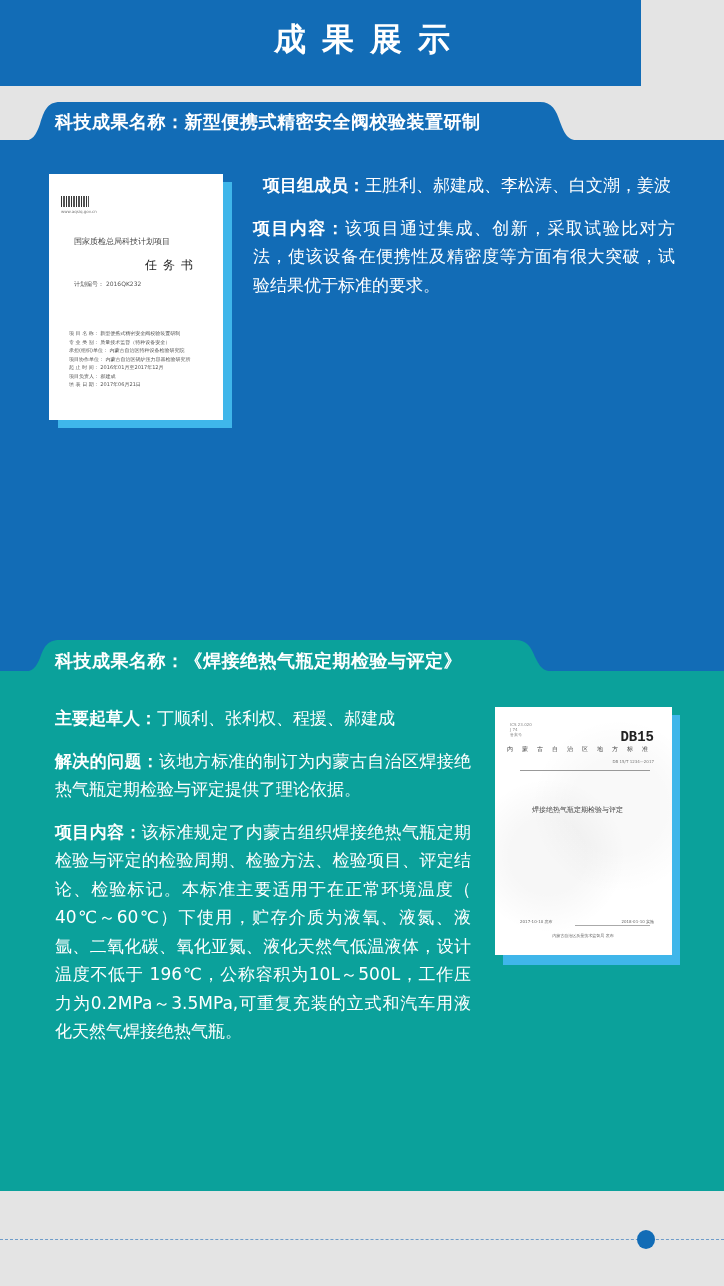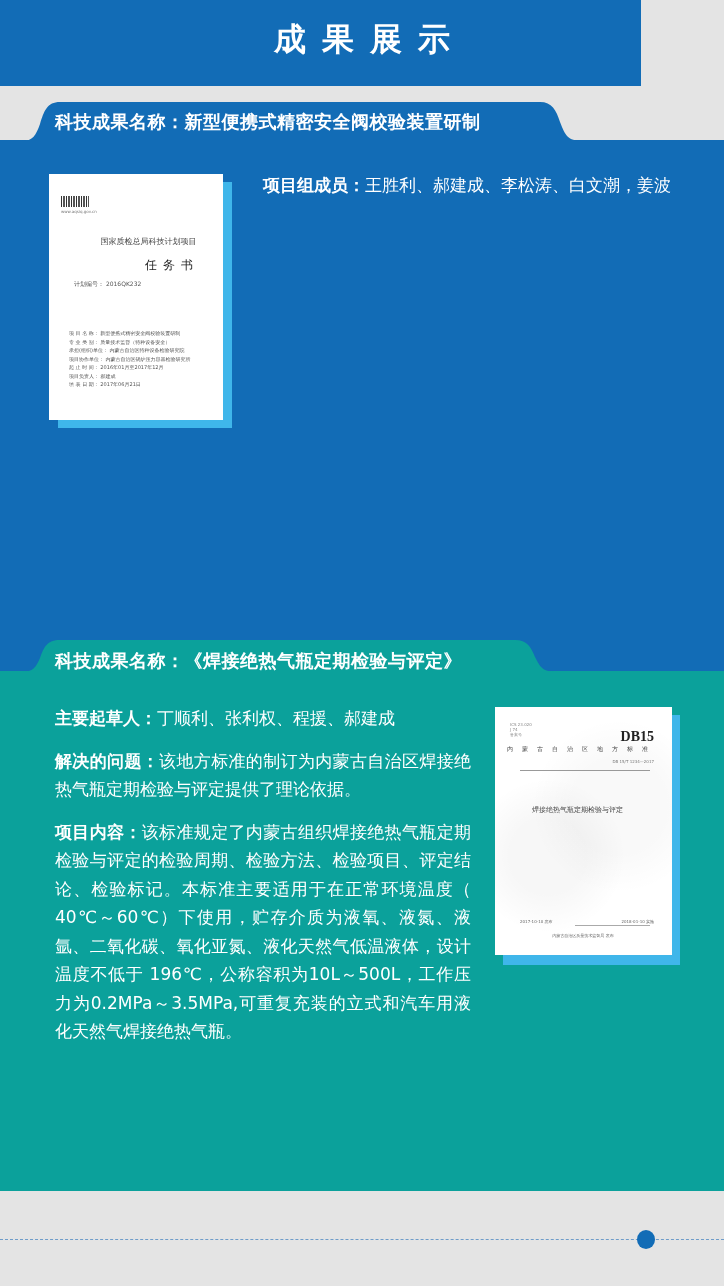--- a/index.html
+++ b/index.html
@@ -26,29 +26,29 @@
   .text-block { position: absolute; color: #fff; font-size: 17px; line-height: 28.5px; text-align: justify; }
   .text-block .lbl { font-weight: bold; }
   .para { margin-bottom: 14px; }
 
   .footer-line { position: absolute; left: 0; top: 1239px; width: 724px; height: 0; border-top: 1.5px dashed #6e9cc9; }
   .footer-dot { position: absolute; left: 637px; top: 1230px; width: 18px; height: 19px; border-radius: 50%; background: #126cb6; }
 
   
   .d1-barcode { position: absolute; left: 12px; top: 22px; width: 28px; height: 11px; background: repeating-linear-gradient(90deg,#333 0 1px,#fff 1px 2px,#555 2px 4px,#fff 4px 5px); }
   .d1-sub { position: absolute; left: 12px; top: 35px; font-size: 4px; color: #777; }
-  .d1-org { position: absolute; left: 0; width: 174px; top: 62px; text-align: center; font-size: 8px; color: #444; font-family: "DejaVu Serif", serif; padding-left: 25px; }
+  .d1-org { position: absolute; left: 0; width: 174px; top: 62px; text-align: left; font-size: 8px; color: #444; font-family: "DejaVu Serif", serif; padding-left: 25px; }
   .d1-title { position: absolute; left: 0; width: 174px; top: 83px; text-align: center; font-size: 12px; color: #222; letter-spacing: 6px; font-family: "DejaVu Serif", serif; margin-left: 36px; }
   .d1-plan { position: absolute; left: 25px; top: 106px; font-size: 6px; color: #555; }
   .d1-rows { position: absolute; left: 20px; top: 155px; font-size: 5px; line-height: 8.5px; color: #555; }
   .d1-rows div { white-space: nowrap; }
 
   
   .d2-small { position: absolute; left: 15px; top: 15px; font-size: 4px; color: #888; line-height: 5px; }
-  .d2-db { position: absolute; right: 18px; top: 22px; font-size: 14px; font-weight: bold; color: #222; font-family: Liberation Serif, serif; }
+  .d2-db { position: absolute; right: 18px; top: 22px; font-size: 14px; font-weight: bold; color: #222; font-family: Liberation Mono, monospace; }
   .d2-std { position: absolute; left: 12px; top: 38px; font-size: 6px; color: #444; letter-spacing: 9px; white-space: nowrap; }
   .d2-num { position: absolute; right: 18px; top: 52px; font-size: 4px; color: #777; }
   .d2-rule { position: absolute; left: 25px; top: 63px; width: 130px; border-top: 1px solid #999; }
   .d2-title { position: absolute; left: 0; width: 152px; top: 98px; font-size: 7px; color: #444; margin-left: 37px; }
   .d2-bottom-l { position: absolute; left: 25px; top: 212px; font-size: 4px; color: #666; }
   .d2-bottom-r { position: absolute; right: 18px; top: 212px; font-size: 4px; color: #666; }
   .d2-bottom-rule { position: absolute; left: 80px; top: 218px; width: 75px; border-top: 1px solid #aaa; }
   .d2-pub { position: absolute; left: 0; width: 176px; top: 226px; text-align: center; font-size: 4px; color: #666; }
   .d2-speck { position: absolute; inset: 0; background: radial-gradient(circle at 30% 60%, rgba(0,0,0,0.03) 0 20%, transparent 40%), radial-gradient(circle at 70% 40%, rgba(0,0,0,0.025) 0 25%, transparent 45%); }
 </style>
@@ -88,20 +88,23 @@
       <div>填 表 日 期： 2017年06月21日</div>
     </div>
   </div>
 </div>
 
 <div class="text-block" style="left:253px; top:171px; width:422px;">
   <div class="para" style="display:flex;margin-left:10px;">
     <span class="lbl" style="flex:none;">项目组成员：</span>
     <span style="text-align:center;">王胜利、郝建成、李松涛、白文潮，姜波</span>
   </div>
+  <div class="para">
+    <span class="lbl">项目内容：</span><span>该项目通过集成、创新，采取试验比对方法，使该设备在便携性及精密度等方面有很大突破，试验结果优于标准的要求。</span>
+  </div>
 </div>
 
 <div class="teal-section"></div>
 
 <div class="tab" style="left:0; top:640px; width:724px; height:32px;">
   <svg width="724" height="32" viewBox="0 0 724 32">
     <path d="M0,32 L22,32 C33,32 36,27 40,18 C44,7 47,0 60,0 L515,0 C527,0 531,7 535,17 C540,27 543,32 557,32 L724,32 Z" fill="#0ba19b"></path>
   </svg>
   <div class="tab-label" style="top:9px;">科技成果名称：《焊接绝热气瓶定期检验与评定》</div>
 </div>

